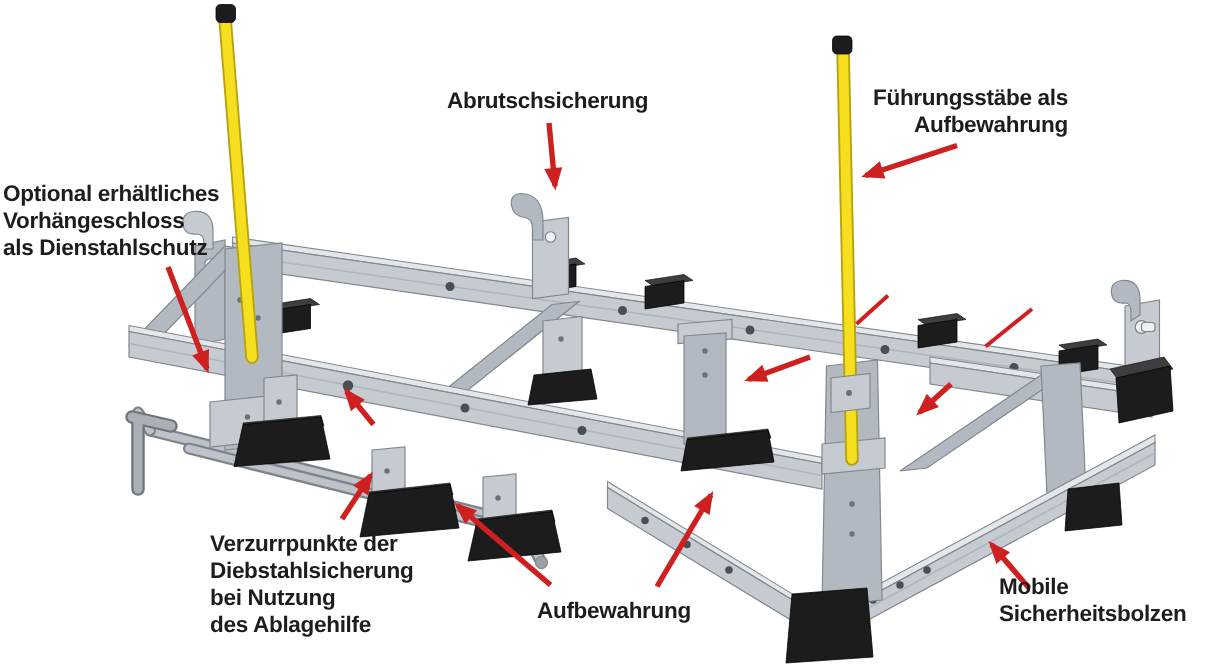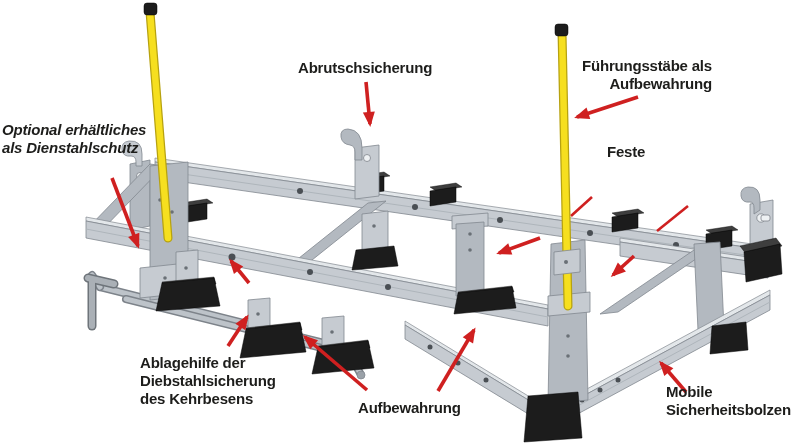--- a/index.html
+++ b/index.html
@@ -5,21 +5,21 @@
   html,body{margin:0;padding:0;background:#fff;}
   #stage{
     position:relative;width:809px;height:443px;background:var(--bg,#fff);
     font-family:"Liberation Sans","DejaVu Sans",sans-serif;overflow:hidden;
   }
   .callout{
     position:absolute;color:var(--ink,#1d1d1b);font-size:15px;font-weight:700;
     line-height:18px;letter-spacing:-0.2px;white-space:nowrap;
   }
   .callout span{display:block;}
-  #label-padlock{left:2px;top:121px;font-style:italic;}
+  #label-padlock{left:2px;top:121px;}
   #label-slip-guard{left:298px;top:59px;}
   #label-guide-rods{left:582px;top:57px;text-align:right;}
   #label-screw-mount{left:607px;top:143px;}
   #label-bolt-storage{left:140px;top:354px;}
   #label-lashing{left:358px;top:399px;}
   #label-theft{left:666px;top:383px;}
   svg{position:absolute;left:0;top:0;}
   .m-top{fill:var(--metal-light,#e3e7ea);stroke:var(--metal-stroke,#82888f);stroke-width:.7;}
   .m-face{fill:var(--metal,#c6cbd1);stroke:var(--metal-stroke,#82888f);stroke-width:.8;}
   .m-mid{fill:var(--metal-mid,#b3b9c0);stroke:var(--metal-stroke,#82888f);stroke-width:.8;}
@@ -227,40 +227,41 @@
       <line x1="540" y1="238" x2="499" y2="253" class="arrow" marker-end="url(#ah2)"></line>
       <line x1="249" y1="283" x2="231" y2="261" class="arrow" marker-end="url(#ah2)"></line>
       <line x1="228" y1="346" x2="247" y2="317" class="arrow" marker-end="url(#ah2)"></line>
       <line x1="367" y1="390" x2="305" y2="337" class="arrow" marker-end="url(#ah2)"></line>
       <line x1="438" y1="391" x2="474" y2="330" class="arrow" marker-end="url(#ah2)"></line>
       <line x1="686" y1="392" x2="661" y2="363" class="arrow" marker-end="url(#ah2)"></line>
     </svg>
 
   <div class="callout" id="label-padlock">
     <span>Optional erhältliches</span>
+    <span>Vorhängeschloss</span>
     <span>als Dienstahlschutz</span>
   </div>
 
   <div class="callout" id="label-slip-guard">
     <span>Abrutschsicherung</span>
   </div>
 
   <div class="callout" id="label-guide-rods">
     <span>Führungsstäbe als</span>
     <span>Aufbewahrung</span>
   </div>
 
   <div class="callout" id="label-screw-mount">
-    <span>Feste</span>
   </div>
 
   <div class="callout" id="label-bolt-storage">
-    <span>Ablagehilfe der</span>
+    <span>Verzurrpunkte der</span>
     <span>Diebstahlsicherung</span>
-    <span>des Kehrbesens</span>
+    <span>bei Nutzung</span>
+    <span>des Ablagehilfe</span>
   </div>
 
   <div class="callout" id="label-lashing">
     <span>Aufbewahrung</span>
   </div>
 
   <div class="callout" id="label-theft">
     <span>Mobile</span>
     <span>Sicherheitsbolzen</span>
   </div>

